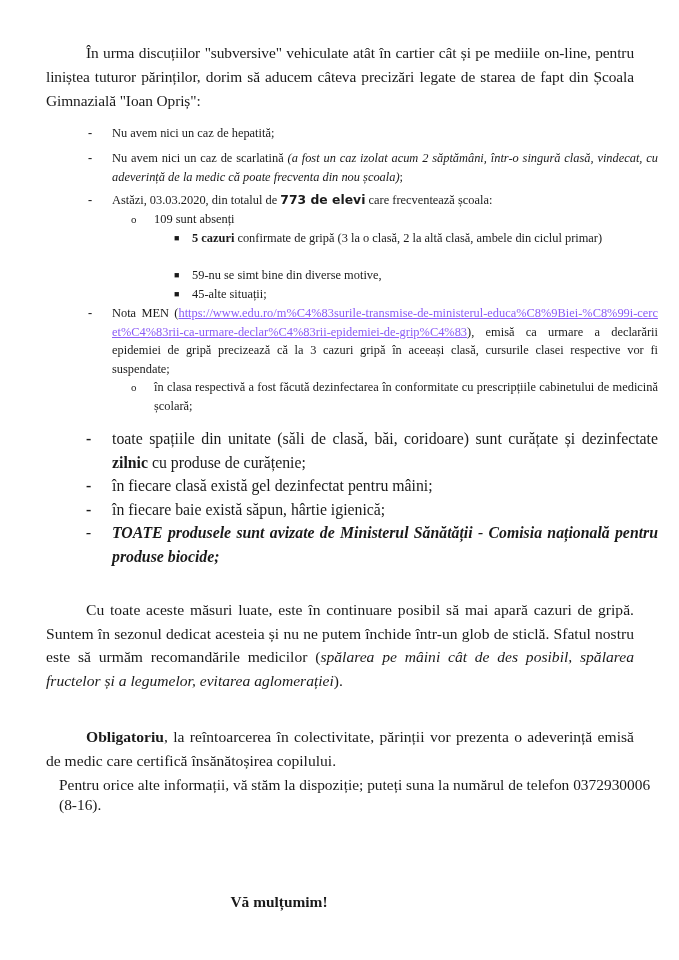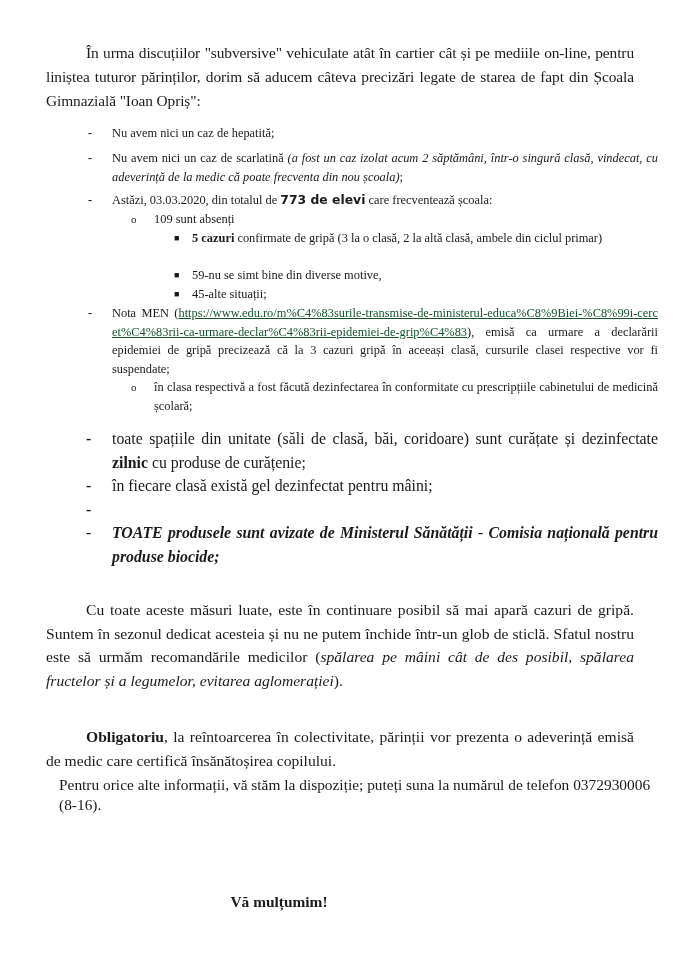--- a/index.html
+++ b/index.html
@@ -58,21 +58,21 @@
     }
     .sq {
       position: absolute;
       left: -18px;
       top: 0;
       font-size: 9px;
     }
     .it { font-style: italic; }
     .b { font-weight: bold; }
     .bsans { font-weight: bold; font-family: "DejaVu Sans", sans-serif; font-size: 12.4px; }
-    .link { color: #14532d; text-decoration: underline; }
+    .link { color: #8b5cf6; text-decoration: underline; }
     .big {
       font-family: "Liberation Serif", serif;
       font-size: 15.8px;
       line-height: 24px;
     }
     .big .dash { left: -26px; }
     .para {
       position: absolute;
       left: 46px;
       width: 588px;
@@ -161,20 +161,21 @@
     <span>toate spațiile din unitate (săli de clasă, băi, coridoare) sunt curățate și dezinfectate </span><span class="b ul">zilnic</span><span> cu produse de curățenie;</span>
   </div>
 
   <div class="big item" style="top:474px;">
     <span class="dash">-</span>
     <span>în fiecare clasă există gel dezinfectat pentru mâini;</span>
   </div>
 
   <div class="big item" style="top:498px;">
     <span class="dash">-</span>
+    <span>în fiecare baie există săpun, hârtie igienică;</span>
   </div>
 
   <div class="big item b it" style="top:521px;">
     <span class="dash">-</span>
     <span>TOATE produsele sunt avizate de Ministerul Sănătății - Comisia națională pentru produse biocide;</span>
   </div>
 
   <p class="para" style="top:598px;">
     <span>Cu toate aceste măsuri luate, este în continuare posibil să mai apară cazuri de gripă. Suntem în sezonul dedicat acesteia și nu ne putem închide într-un glob de sticlă. Sfatul nostru este să urmăm recomandările medicilor (</span><span class="it">spălarea pe mâini cât de des posibil, spălarea fructelor și a legumelor, evitarea aglomerației</span><span>).</span>
   </p>

